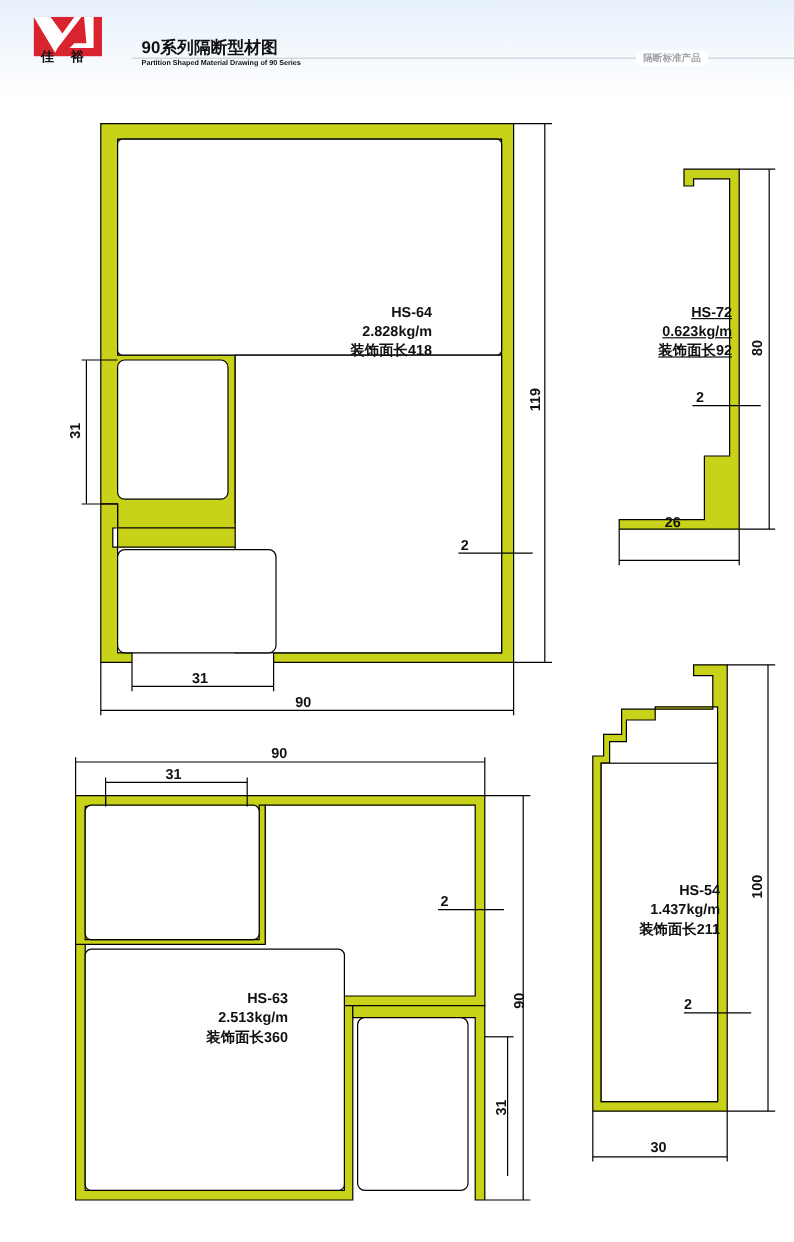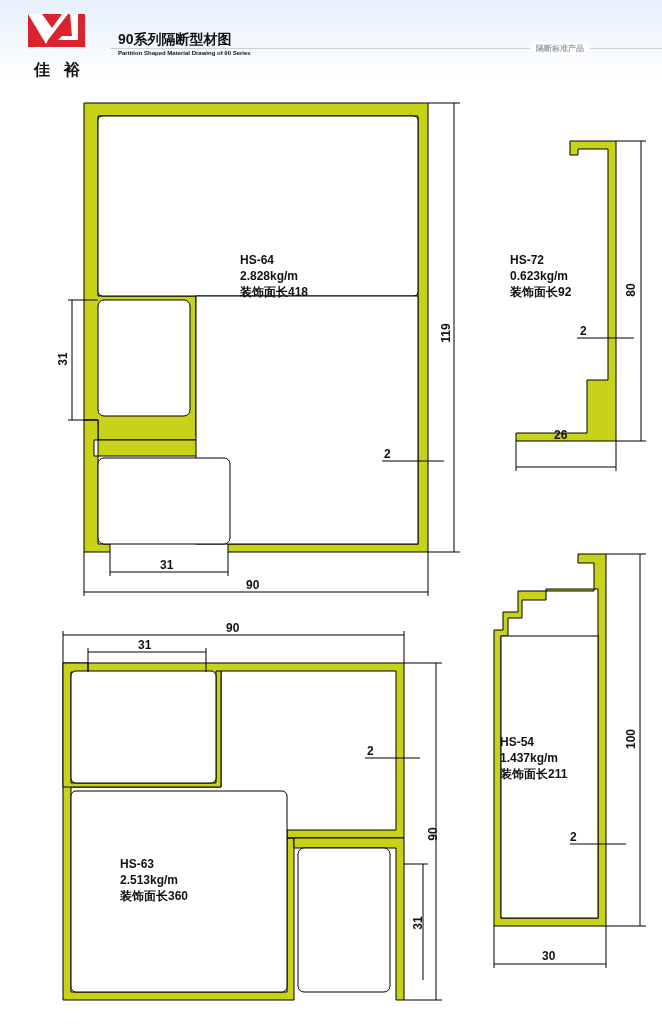--- a/index.html
+++ b/index.html
@@ -1,25 +1,25 @@
 <!DOCTYPE html>
 <html><head>
 <meta charset="utf-8">
 <style>
   html,body{margin:0;padding:0;}
   body{width:662px;height:1035px;position:relative;overflow:hidden;background:#ffffff;font-family:"Liberation Sans",sans-serif;}
   .hdr{position:absolute;left:0;top:0;width:662px;height:80px;background:linear-gradient(#e6f0fb,#ffffff);}
   .logo{position:absolute;left:28px;top:14px;width:57px;height:33px;}
-  .logo-cn{position:absolute;left:34px;top:60px;font-size:16px;font-weight:bold;letter-spacing:14px;color:#111;font-family:"DejaVu Serif",serif;}
+  .logo-cn{position:absolute;left:34px;top:40px;font-size:11px;font-weight:bold;letter-spacing:14px;color:#111;font-family:"DejaVu Serif",serif;}
   .title{position:absolute;left:118px;top:31px;font-size:14px;font-weight:bold;color:#111;}
   .subtitle{position:absolute;left:118px;top:50px;font-size:6px;font-weight:bold;color:#111;}
   .rule{position:absolute;left:110px;top:48px;width:552px;height:1px;background:#c9d0d8;}
   .tag{position:absolute;left:530px;top:42px;padding:1px 6px;background:#fff;border-radius:6px;font-size:8px;font-weight:bold;color:#a0a4a8;}
   svg.drawing{position:absolute;left:0;top:0;}
-  .lbl{position:absolute;font-size:12px;font-weight:bold;color:#111;text-align:left;line-height:16px;}
+  .lbl{position:absolute;font-size:12px;font-weight:bold;color:#111;text-align:right;line-height:16px;}
   .dim{position:absolute;font-size:12px;font-weight:bold;color:#111;}
   .rot{transform:rotate(-90deg);transform-origin:center;}
 </style>
 </head>
 <body>
 
 <div class="hdr">
   <svg class="logo" viewBox="0 0 57 33">
     <rect x="0" y="0" width="57" height="33" fill="#d9242f"></rect>
     <polygon points="0,0 14,0 24,14 34,0 40,0 20,26 18,30" fill="#ffffff"></polygon>
@@ -102,26 +102,26 @@
       <line x1="606" y1="926" x2="606" y2="968"></line>
     <line x1="570" y1="844" x2="626" y2="844"></line>
   </g>
 </svg>
 
 <div class="lbl" style="left:240px;top:252px;width:120px;">
   <div>HS-64</div>
   <div>2.828kg/m</div>
   <div>装饰面长418</div>
 </div>
-<div class="lbl" style="left:510px;top:252px;width:100px;">
+<div class="lbl" style="left:510px;top:252px;width:100px;text-decoration:underline;">
   <div>HS-72</div>
   <div>0.623kg/m</div>
   <div>装饰面长92</div>
 </div>
-<div class="lbl" style="left:120px;top:856px;width:120px;">
+<div class="lbl" style="left:120px;top:824px;width:120px;">
   <div>HS-63</div>
   <div>2.513kg/m</div>
   <div>装饰面长360</div>
 </div>
 <div class="lbl" style="left:500px;top:734px;width:100px;">
   <div>HS-54</div>
   <div>1.437kg/m</div>
   <div>装饰面长211</div>
 </div>
 

